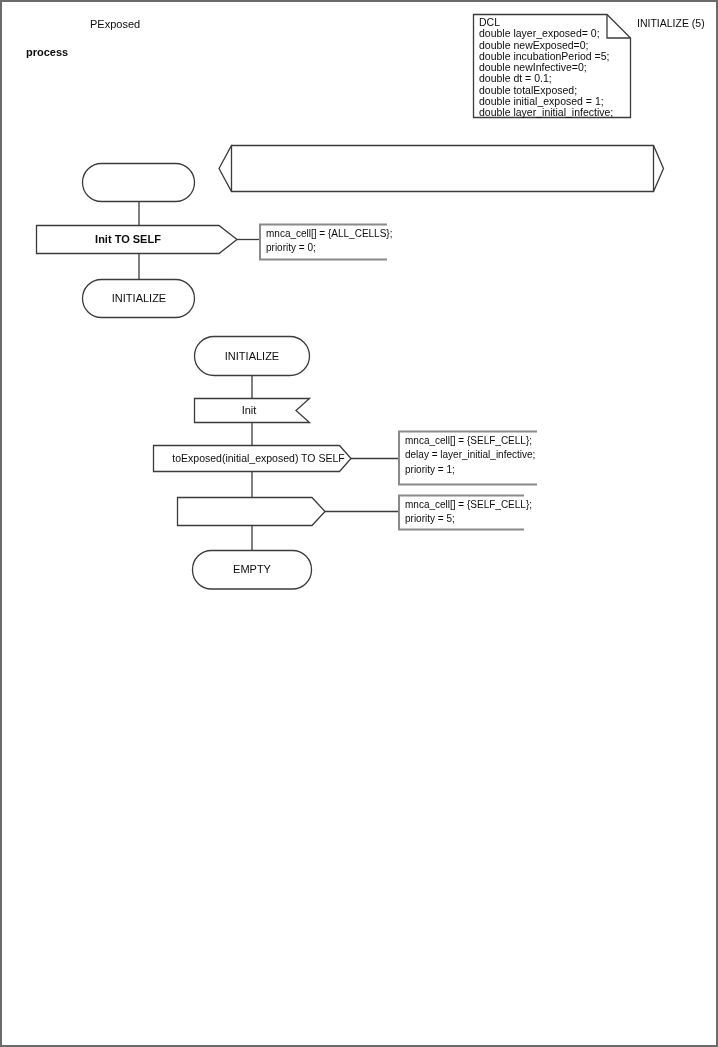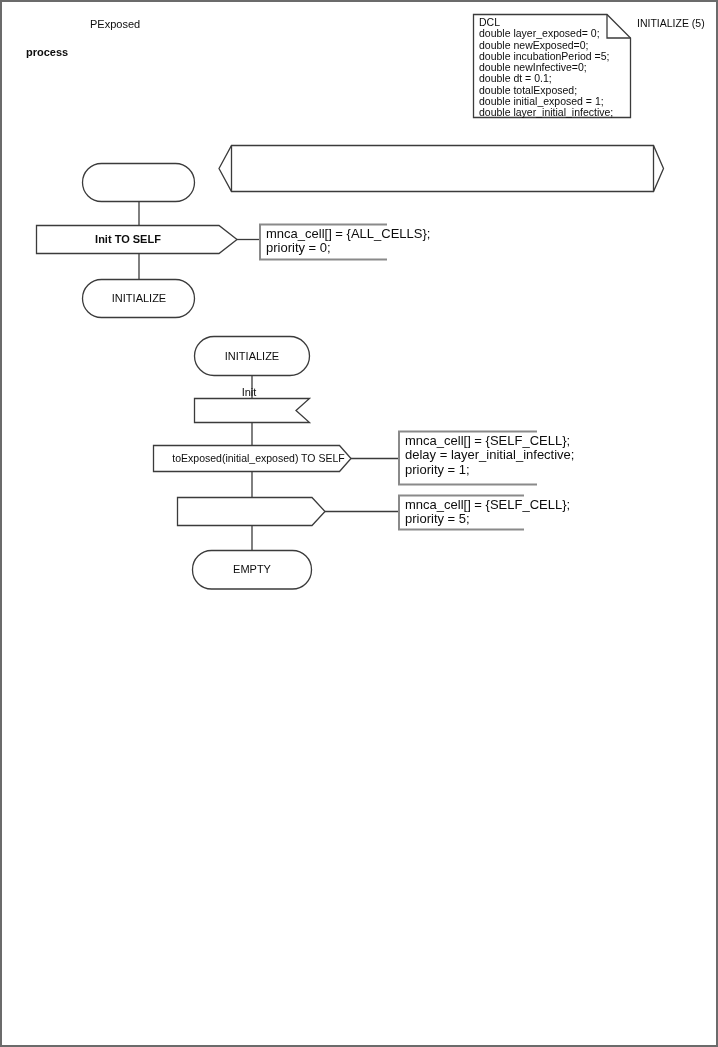--- a/index.html
+++ b/index.html
@@ -25,21 +25,21 @@
     display:flex;align-items:center;justify-content:center;
     text-align:center;
   }
   .small{font-size:10.5px;}
   .pre{white-space:pre-line;}
   .bold{font-weight:bold;}
   .dcl-text{
     left:477px;top:15px;width:148px;
     font-size:10.5px;line-height:11.3px;
   }
-  .cmt{font-size:13px;}
+  .cmt{font-size:10px;}
 </style>
 </head>
 <body>
 
 <div class="page">
 
   <svg class="layer" viewBox="0 0 718 1047" fill="none" stroke="#3b3b3b" stroke-width="1.3">
 
     <g>
       <path d="M471.5,12.5 H605 L628.5,36 V115.5 H471.5 Z" fill="#ffffff"></path>
@@ -88,21 +88,21 @@
 double initial_exposed = 1;
 double layer_initial_infective;</div>
 
 
   <div class="lbl center" style="left:35px;top:224px;width:182px;height:27px;font-weight:bold;">Init TO SELF</div>
   <div class="lbl cmt pre" style="left:264px;top:225px;line-height:13.5px;">mnca_cell[] = {ALL_CELLS};
 priority = 0;</div>
   <div class="lbl center" style="left:81px;top:278px;width:112px;height:37px;">INITIALIZE</div>
 
   <div class="lbl center" style="left:193px;top:335px;width:114px;height:38px;">INITIALIZE</div>
-  <div class="lbl center" style="left:193px;top:379px;width:108px;height:23px;">Init</div>
+  <div class="lbl center" style="left:193px;top:397px;width:108px;height:23px;">Init</div>
   <div class="lbl center small" style="left:164px;top:444px;width:185px;height:25px;">toExposed(initial_exposed) TO SELF</div>
   <div class="lbl cmt pre" style="left:403px;top:431.5px;line-height:14.6px;">mnca_cell[] = {SELF_CELL};
 delay = layer_initial_infective;
 priority = 1;</div>
   <div class="lbl cmt pre" style="left:403px;top:496px;line-height:13.8px;">mnca_cell[] = {SELF_CELL};
 priority = 5;</div>
   <div class="lbl center" style="left:191px;top:549px;width:118px;height:37px;">EMPTY</div>
 
 </div>
 

